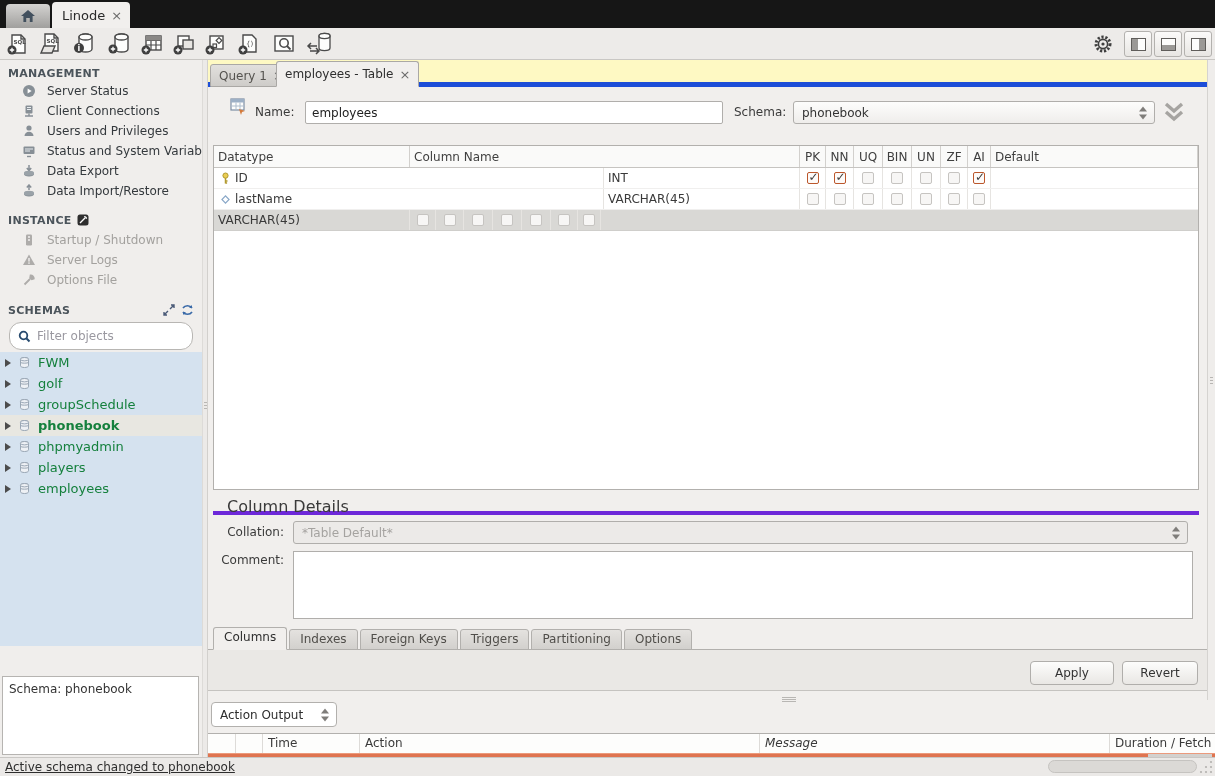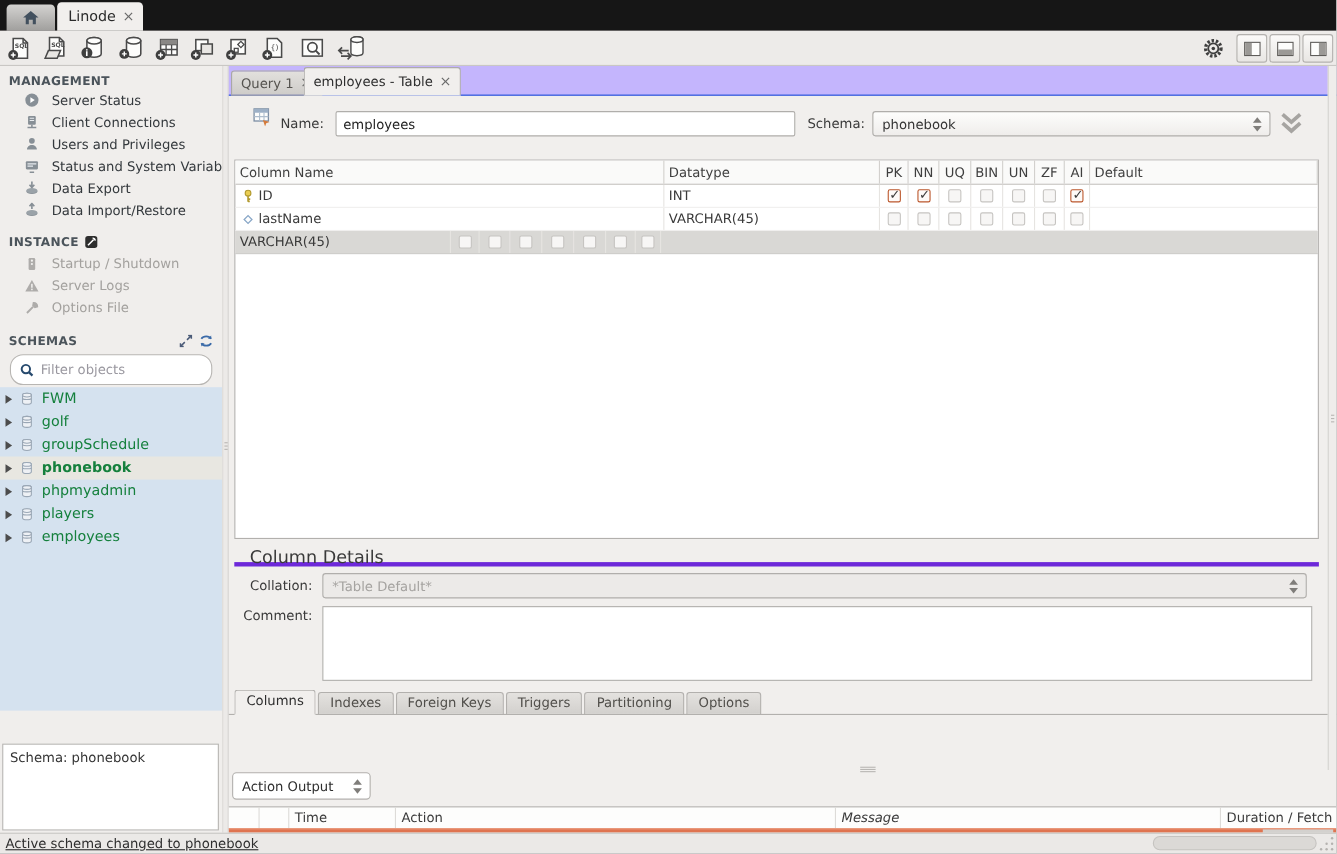--- a/index.html
+++ b/index.html
@@ -49,21 +49,21 @@
     border:1px solid #b6b4b1; padding:5px 6px; font-size:12px; color:#333; }
 
   .vsplit { left:202px; top:60px; width:6px; height:697px; background:#eceae8; border-left:1px solid #dddbd8; border-right:1px solid #d2d0cd; }
   .grip-v { position:absolute; left:1px; top:340px; width:3px; }
   .grip-v i, .grip-h i { display:block; background:#b8b6b3; }
   .grip-v i { width:3px; height:1px; margin:2px 0; }
   .rsplit { left:1207px; top:60px; width:8px; height:640px; background:#efedeb; border-left:1px solid #d5d3d0; }
 
   
   .main { left:208px; top:60px; width:1007px; height:697px; background:#f1efed; }
-  .etabbar { position:absolute; left:0; top:0; width:1007px; height:27px; background:#c4b5fd; border-bottom:1px solid #1d4ed8; }
+  .etabbar { position:absolute; left:0; top:0; width:1007px; height:27px; background:#fef9c3; border-bottom:5px solid #1d4ed8; }
   .etab { position:absolute; display:flex; align-items:center; gap:6px; padding:0 8px;
     border:1px solid #aaa8a5; border-radius:3px 3px 0 0; font-size:12px; }
   .etab.inactive { top:4px; height:23px; background:linear-gradient(#e2e0dd,#ceccc9); color:#55534f; }
   .etab.active { top:1px; height:26px; background:#f1efed; border-bottom:1px solid #f1efed; color:#2e2e2e; z-index:2; }
 
   .fld-label { position:absolute; font-size:12px; color:#3a3a3a; }
   .txt-input { position:absolute; height:23px; background:#fff; border:1px solid #b0aeab; border-radius:2px;
     padding:0 6px; font-family:"DejaVu Sans",sans-serif; font-size:12px; color:#222; outline:none; }
   .sel { position:absolute; height:23px; background:linear-gradient(#fdfdfc,#efedeb); border:1px solid #b0aeab;
     border-radius:3px; display:flex; align-items:center; padding:0 20px 0 8px; font-size:12px; color:#333; }
@@ -511,22 +511,22 @@
       <span class="spin"></span>
     </div>
     <span class="abs" style="left:952px;top:40px">
       <svg width="28" height="24" viewBox="0 0 28 24">
           <path d="M6 4l8 7 8-7M6 12l8 7 8-7" stroke="#a6a4a1" stroke-width="3.4" fill="none"></path>
         </svg>
     </span>
 
     <div class="grid">
       <div class="grow header">
+        <div class="gc c-dt">Datatype</div>
         <div class="gc c-name">Column Name</div>
-        <div class="gc c-dt">Datatype</div>
         <div class="gc c-pk">PK</div>
         <div class="gc c-nn">NN</div>
         <div class="gc c-uq">UQ</div>
         <div class="gc c-bin">BIN</div>
         <div class="gc c-un">UN</div>
         <div class="gc c-zf">ZF</div>
         <div class="gc c-ai">AI</div>
         <div class="gc c-def">Default</div>
       </div>
 
@@ -636,20 +636,24 @@
     <textarea class="comment-area" value="" style=""></textarea>
 
     <div class="tabs-base"></div>
     <div class="stabs">
       <div class="stab active">Columns</div>
       <div class="stab">Indexes</div>
       <div class="stab">Foreign Keys</div>
       <div class="stab">Triggers</div>
       <div class="stab">Partitioning</div>
       <div class="stab">Options</div>
+    </div>
+    <div class="btn-strip">
+      <button class="pushbtn" style="left:822px;width:84px">Apply</button>
+      <button class="pushbtn" style="left:914px;width:76px">Revert</button>
     </div>
 
     <span class="grip-h">
         <i></i>
         <i></i>
         <i></i>
       </span>
 
     <div class="out-sel">
       <span>Action Output</span>

